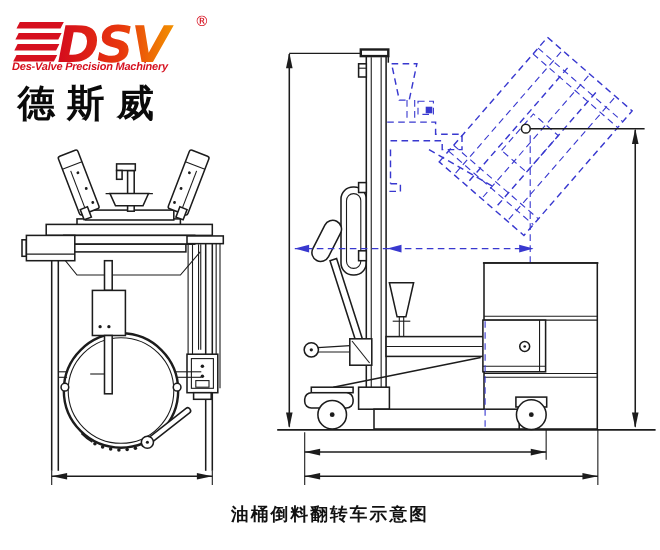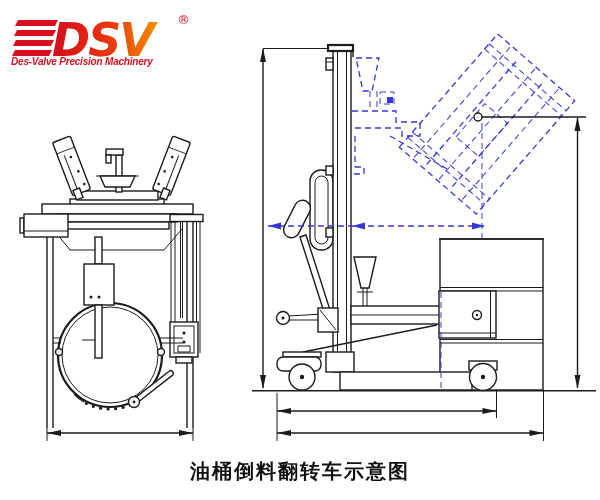--- a/index.html
+++ b/index.html
@@ -22,21 +22,21 @@
     color:var(--brand-red,#d6101f);font-weight:bold;font-style:italic;
     font-size:10px;letter-spacing:-0.2px;font-family:"Liberation Sans",sans-serif;
   }
   .company-cn{
     position:absolute;left:16px;top:71px;width:230px;
     color:#0a0a0a;font-weight:900;font-size:34px;letter-spacing:11px;
     font-family:"DejaVu Sans",sans-serif;
   }
   .caption{
     position:absolute;left:0;top:458px;width:600px;text-align:center;
-    color:#111;font-size:20px;font-weight:600;letter-spacing:2px;
+    color:#111;font-size:16px;font-weight:600;letter-spacing:2px;
     font-family:"DejaVu Sans",sans-serif;
   }
 </style>
 </head>
 <body>
 
 <div id="stage">
 
   <div class="logo-wrap">
     <svg width="230" height="58" viewBox="0 0 230 58">
@@ -52,20 +52,21 @@
         <polygon points="10,14 50,14 47,20 7,20"></polygon>
         <polygon points="9,24 48,24 45,30 6,30"></polygon>
         <polygon points="8,34 46,34 43,40 5,40"></polygon>
         <polygon points="7,44 44,44 41,50 4,50"></polygon>
       </g>
       <text x="44" y="50" font-size="46" font-weight="bold" font-style="italic" letter-spacing="-2" fill="url(#dsvgrad)" font-family="&quot;DejaVu Sans&quot;, sans-serif">DSV</text>
       <text x="169" y="18" font-size="13" fill="var(--brand-red,#d6101f)" font-family="&quot;DejaVu Sans&quot;, sans-serif">®</text>
     </svg>
   </div>
   <div class="tagline">Des-Valve Precision Machinery</div>
+  <div class="company-cn">德斯威</div>
 
   <svg width="600" height="500" viewBox="0 0 600 500" style="position:absolute;left:0;top:0">
 
     <g>
 
       <g>
         <line class="s" x1="47" y1="214" x2="47" y2="428"></line>
         <line class="s" x1="53" y1="214" x2="53" y2="428"></line>
         <line class="s" x1="187" y1="214" x2="187" y2="428"></line>
         <line class="s" x1="193" y1="214" x2="193" y2="428"></line>

